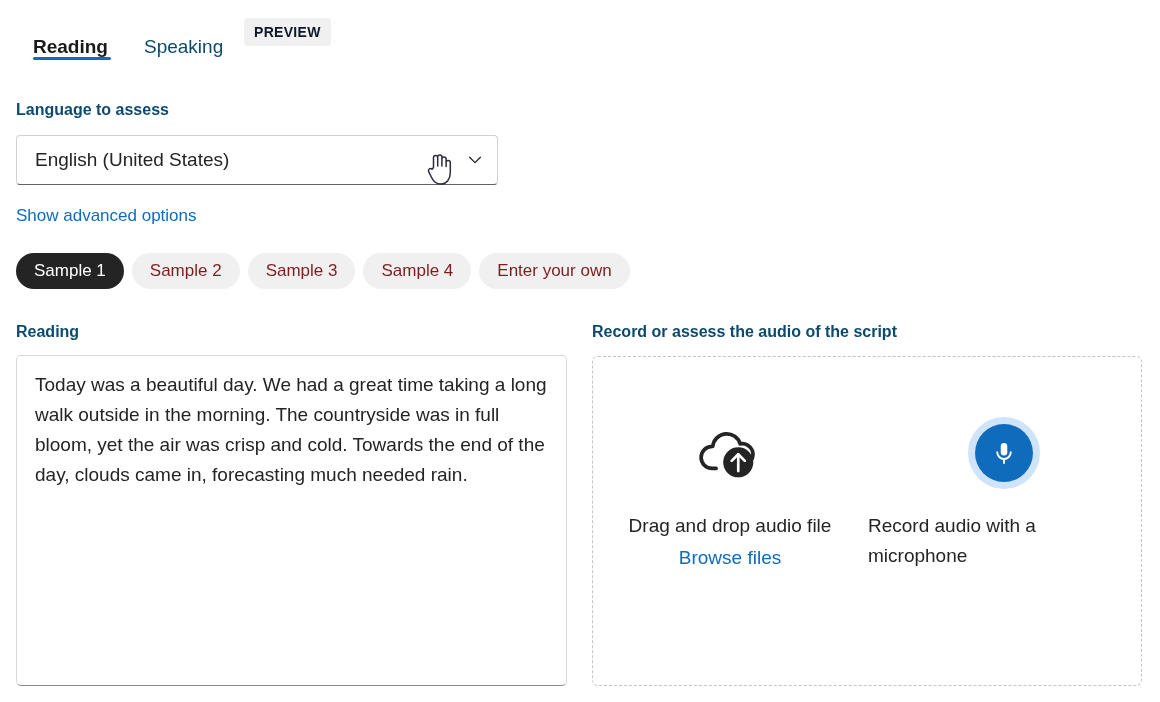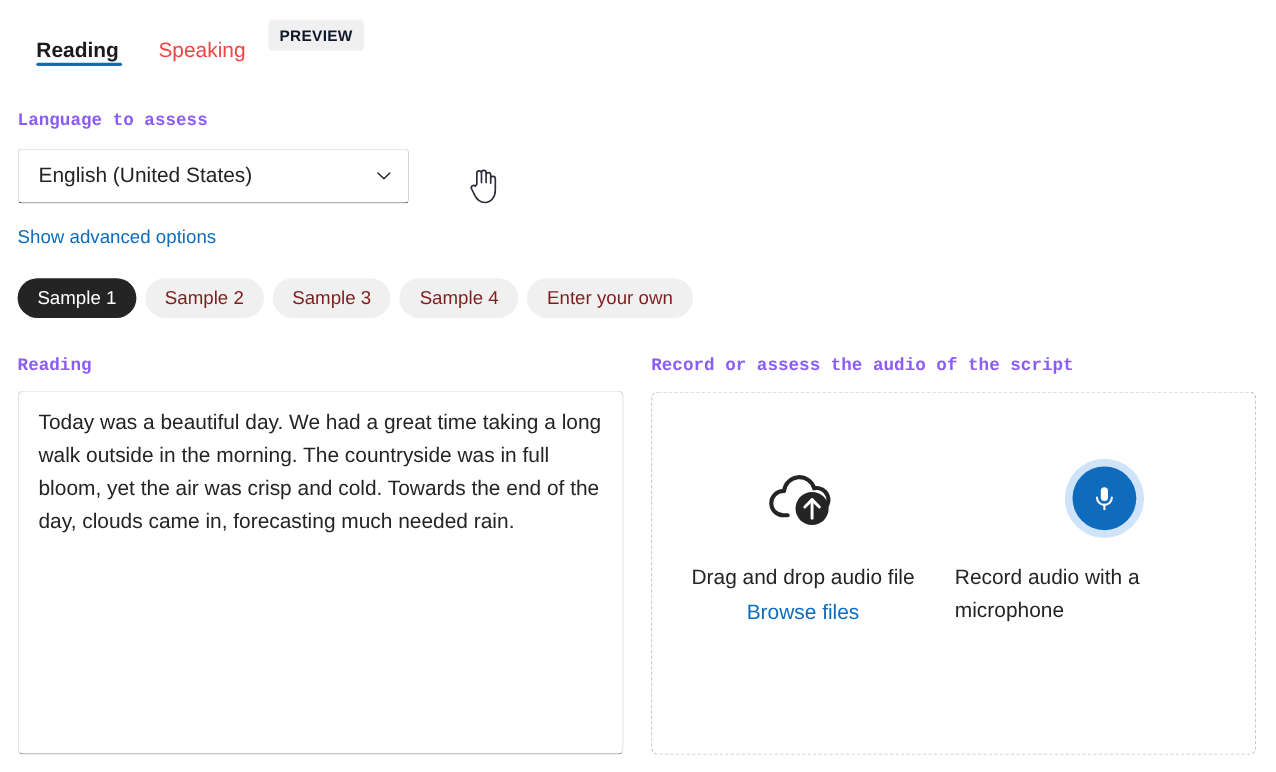--- a/index.html
+++ b/index.html
@@ -40,21 +40,21 @@
     position: absolute;
     left: 33px;
     top: 57px;
     width: 78px;
     height: 3px;
     background: #0f6cbd;
     border-radius: 2px;
   }
   .tab-speaking {
     left: 144px;
-    color: #ef4444;
+    color: #0c4a6e;
     font-weight: normal;
   }
   .preview-badge {
     position: absolute;
     left: 244px;
     top: 18px;
     height: 28px;
     padding: 0 10px;
     background: #f0f0f0;
     border-radius: 4px;
@@ -66,35 +66,34 @@
     align-items: center;
     justify-content: center;
     box-sizing: border-box;
   }
 
   
   .heading {
     position: absolute;
     font-size: 16px;
     font-weight: bold;
-    color: #8b5cf6;
+    color: #0c4a6e;
     line-height: 22px;
     white-space: nowrap;
-    font-family: Liberation Mono, monospace;
   }
   .heading-language { left: 16px; top: 99px; }
   .heading-script   { left: 16px; top: 321px; }
   .heading-record   { left: 592px; top: 321px; }
 
   
   .dropdown {
     position: absolute;
     left: 16px;
     top: 135px;
-    width: 356px;
+    width: 482px;
     height: 50px;
     box-sizing: border-box;
     background: #ffffff;
     border: 1px solid #d1d1d1;
     border-bottom: 1px solid #616161;
     border-radius: 4px;
     display: flex;
     align-items: center;
     padding: 0 14px 0 18px;
     cursor: pointer;

